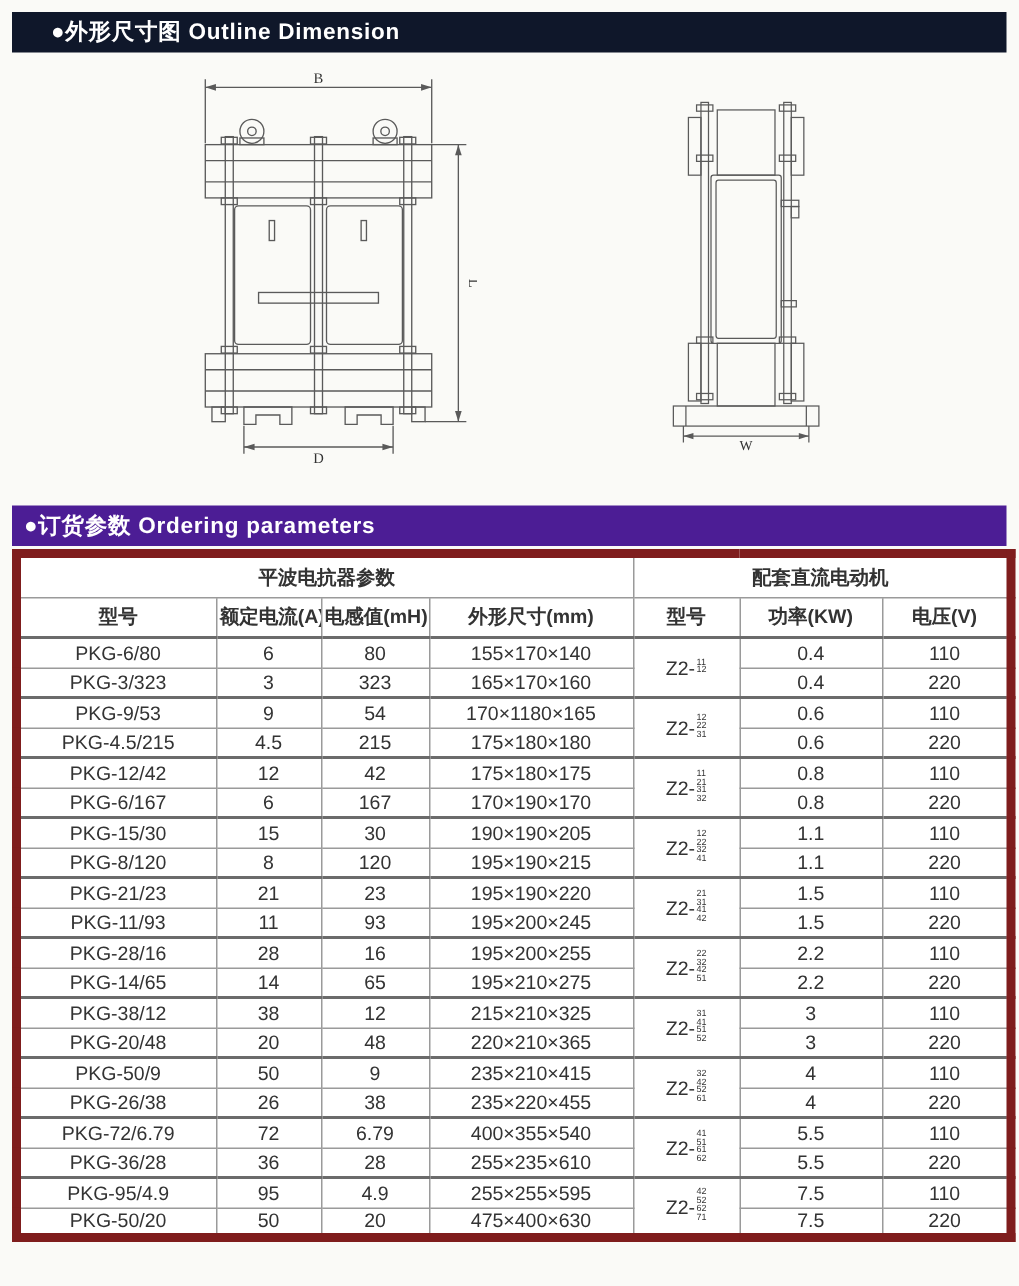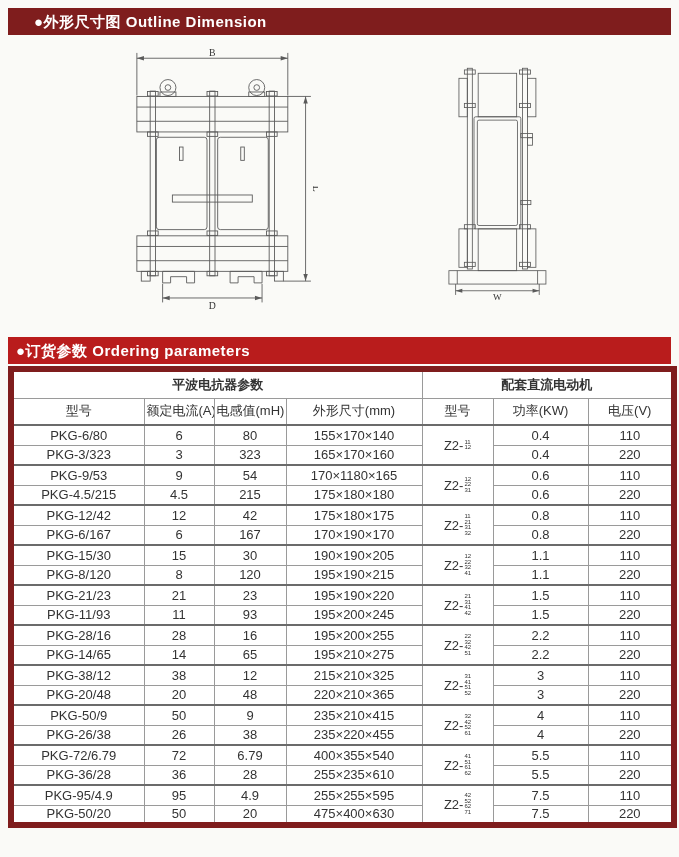--- a/index.html
+++ b/index.html
@@ -51,21 +51,21 @@
   table.params th, table.params td {
     border: 1px solid #9a9a9a;
     text-align: center;
     vertical-align: middle;
     font-size: 13px;
     padding: 0 2px;
     overflow: hidden;
     white-space: nowrap;
   }
   table.params thead tr.group-hdr th { height: 29px; font-weight: bold; }
-  table.params thead tr.col-hdr th { height: 27px; font-weight: normal; border-bottom: 2px solid #6b6b6b; }
+  table.params thead tr.col-hdr th { height: 27px; font-weight: bold; border-bottom: 2px solid #6b6b6b; }
   table.params tbody td { height: 20px; font-weight: normal; }
   table.params tbody tr.group-start td { border-top: 2px solid #6b6b6b; }
   td.motor-cell { font-weight: bold; }
   .motor-wrap { display: inline-flex; align-items: center; }
   .frame-stack {
     display: inline-flex; flex-direction: column;
     font-size: 6px; line-height: 5.5px; font-weight: normal;
     margin-left: 1px; text-align: left;
   }
 
@@ -73,21 +73,21 @@
     margin: 12px 0 0 30px;
     font-size: 12px;
     color: #3a3a3a;
   }
 </style>
 </head>
 <body style="background: rgb(250, 250, 247);">
 
 <div class="page">
 
-  <div class="section-bar" style="background: #7f1d1d; padding-left: 26px;">
+  <div class="section-bar" style="background: #0f172a; padding-left: 26px;">
     <span>●外形尺寸图 Outline Dimension</span>
   </div>
 
   <div class="drawings">
 
     <svg style="left:112px; top:12px;" width="206" height="264" viewBox="0 0 232 296">
 
       <g>
         <line x1="28" y1="6" x2="28" y2="54"></line>
         <line x1="198" y1="6" x2="198" y2="54"></line>
@@ -218,21 +218,21 @@
         <line x1="33" y1="276" x2="33" y2="289"></line>
         <line x1="133" y1="276" x2="133" y2="289"></line>
         <line x1="33" y1="284" x2="133" y2="284"></line>
         <polygon points="33,284 41,281.5 41,286.5"></polygon>
         <polygon points="133,284 125,281.5 125,286.5"></polygon>
         <text x="83" y="295" text-anchor="middle">W</text>
       </g>
     </svg>
   </div>
 
-  <div class="section-bar" style="background: #b91c1c;">
+  <div class="section-bar" style="background: #4c1d95;">
     <span>●订货参数 Ordering parameters</span>
   </div>
 
   <table class="params">
     <colgroup>
       <col style="width:133px">
         <col style="width:70px">
         <col style="width:72px">
         <col style="width:136px">
       <col style="width:71px">

